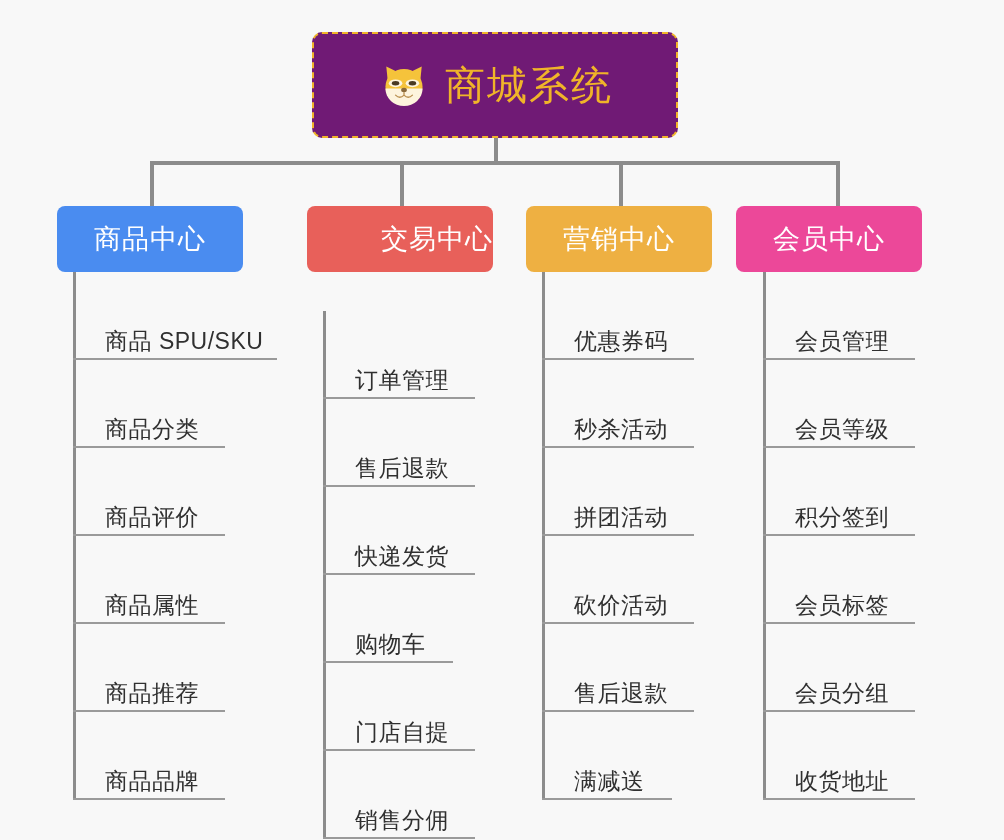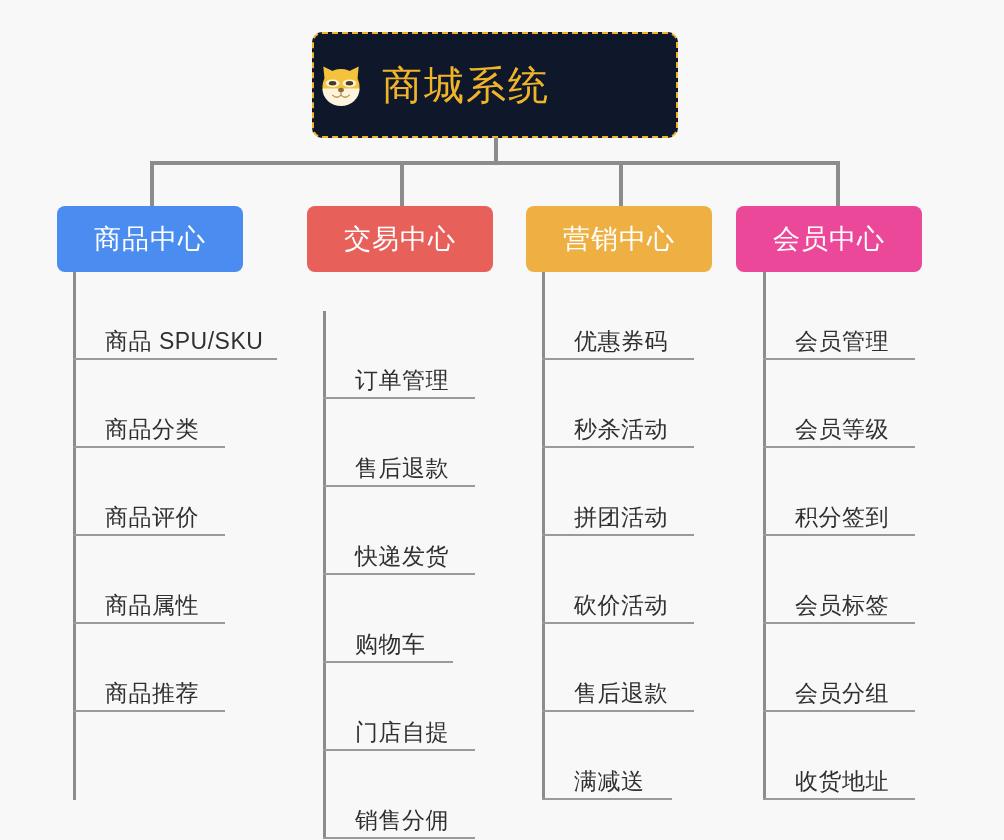--- a/index.html
+++ b/index.html
@@ -23,25 +23,26 @@
   }
 
   
   .root-node {
     position: absolute;
     left: 312px;
     top: 32px;
     width: 366px;
     height: 106px;
     box-sizing: border-box;
-    background: #0f172a;
+    background: #701a75;
     border: 2px dashed #f0b429;
     border-radius: 10px;
     display: flex;
     align-items: center;
+    justify-content: center;
     gap: 14px;
   }
   .root-emoji {
     width: 54px;
     height: 54px;
     position: relative;
     flex: none;
     display: block;
   }
   .root-title {
@@ -162,21 +163,21 @@
   <div class="conn conn-stem"></div>
   <div class="conn conn-bar"></div>
   <div class="conn conn-drop" style="left:150px;"></div>
   <div class="conn conn-drop" style="left:400px;"></div>
   <div class="conn conn-drop" style="left:619px;"></div>
   <div class="conn conn-drop" style="left:836px;"></div>
 
   <div class="cat-header" style="left:57px; background:#4a8cf0;">
     <span>商品中心</span>
   </div>
-  <div class="cat-header" style="left:307px; background:#e8605a;">
+  <div class="cat-header" style="left:307px; background:#e8605a;justify-content:flex-end;">
     <span>交易中心</span>
   </div>
   <div class="cat-header" style="left:526px; background:#eeb042;">
     <span>营销中心</span>
   </div>
   <div class="cat-header" style="left:736px; background:#ec4899;">
     <span>会员中心</span>
   </div>
 
   <div class="leaf-column" style="left:73px;">
@@ -194,20 +195,24 @@
       <span class="leaf-rule" style="width:152px;"></span>
     </div>
     <div class="leaf-item">
       <span class="leaf-label">商品属性</span>
       <span class="leaf-rule" style="width:152px;"></span>
     </div>
     <div class="leaf-item">
       <span class="leaf-label">商品推荐</span>
       <span class="leaf-rule" style="width:152px;"></span>
     </div>
+    <div class="leaf-item">
+      <span class="leaf-label">商品品牌</span>
+      <span class="leaf-rule" style="width:152px;"></span>
+    </div>
   </div>
 
   <div class="leaf-column" style="left:323px;margin-top:39px;">
     <div class="leaf-spine"></div>
     <div class="leaf-item">
       <span class="leaf-label">订单管理</span>
       <span class="leaf-rule" style="width:152px;"></span>
     </div>
     <div class="leaf-item">
       <span class="leaf-label">售后退款</span>

